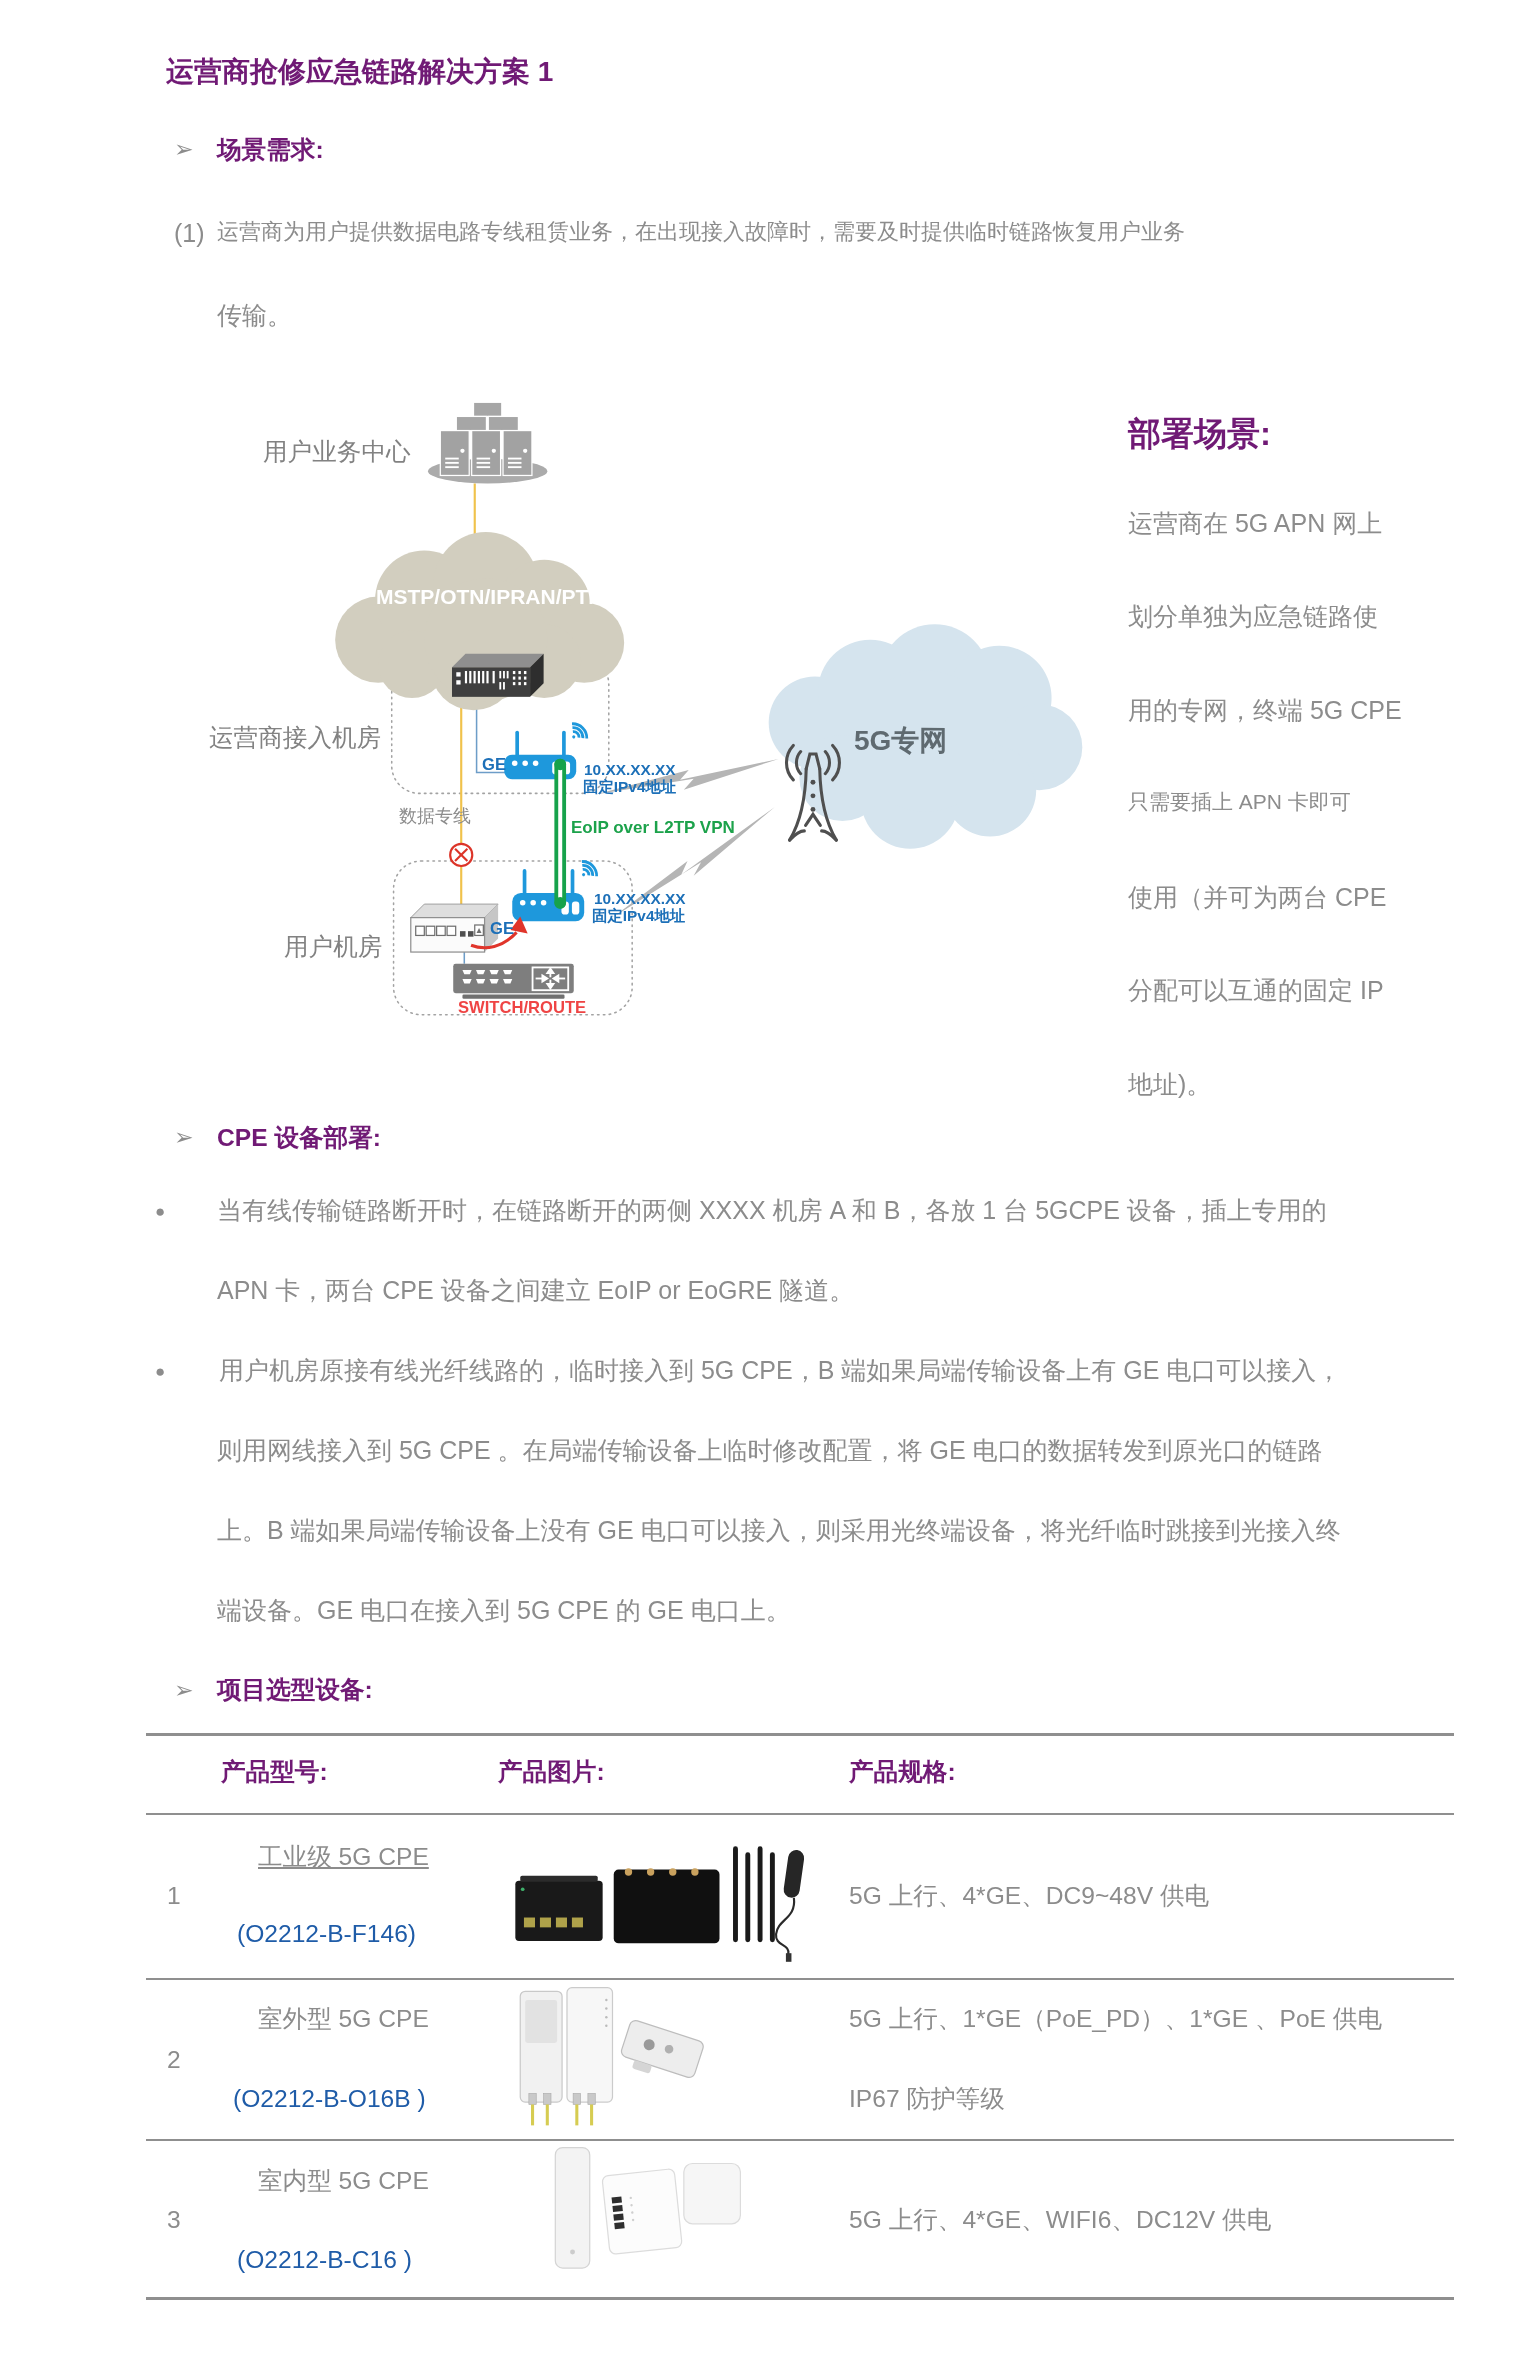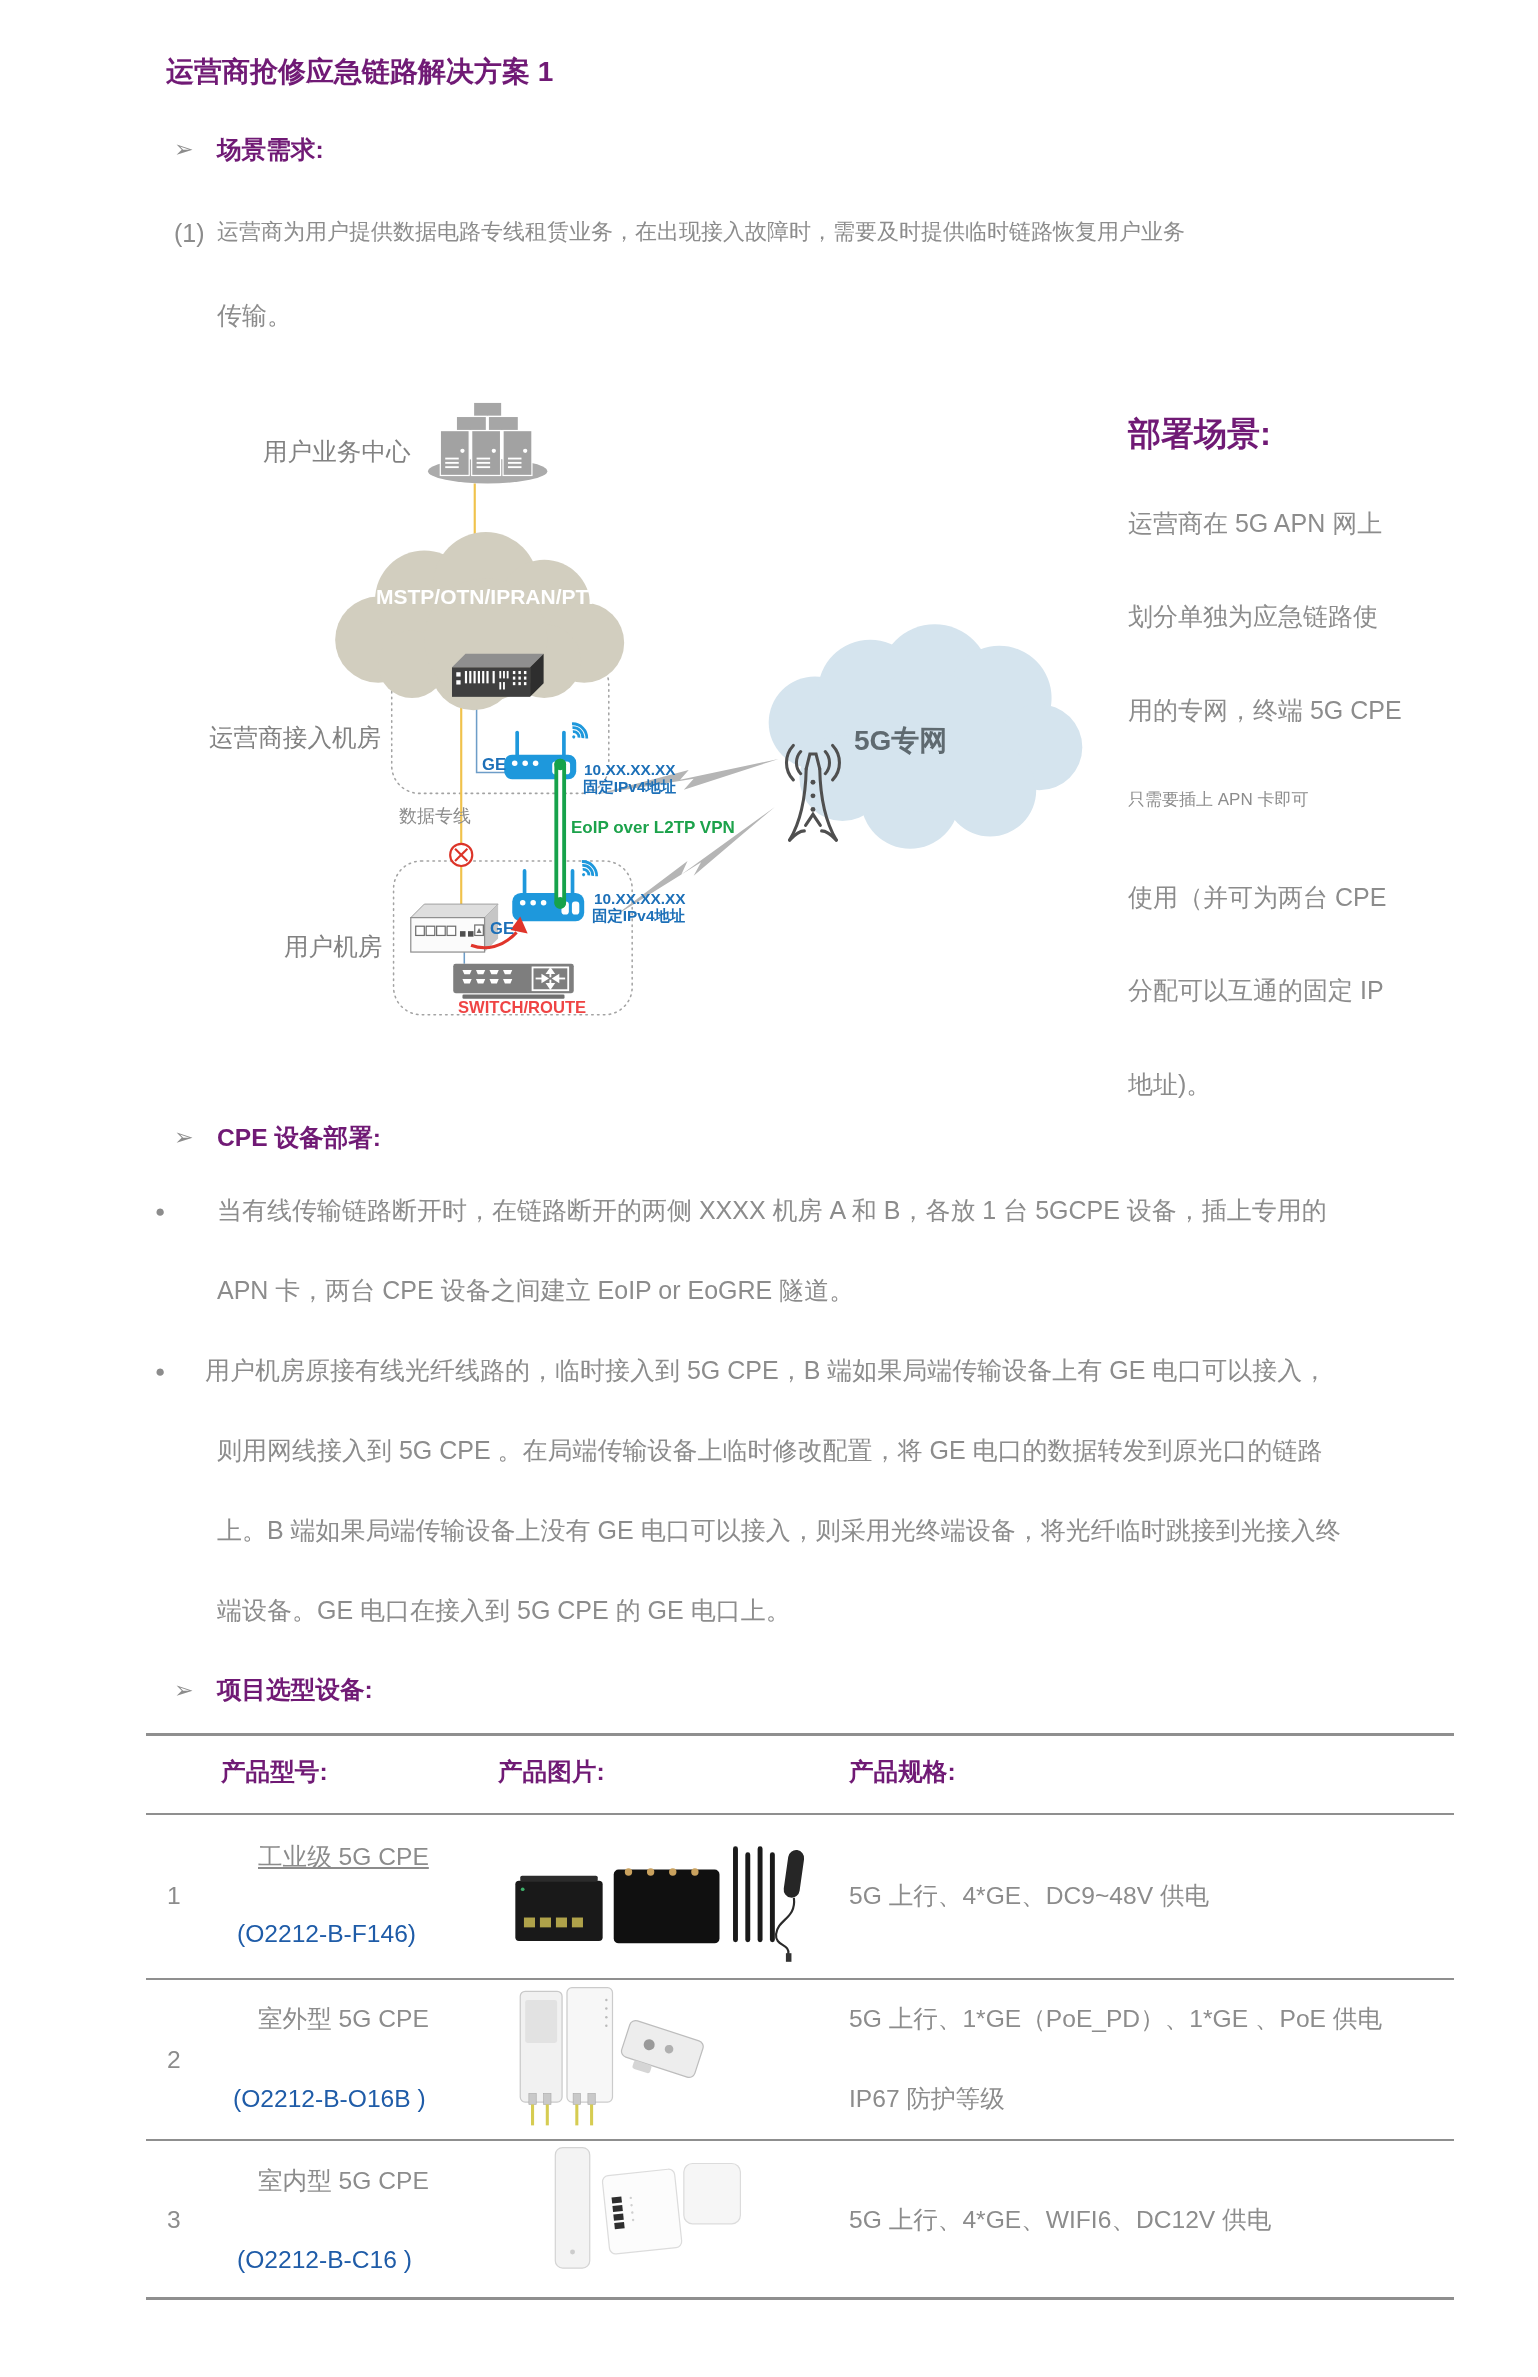--- a/index.html
+++ b/index.html
@@ -315,34 +315,34 @@
   <div class="t dgray" style="left:284px;top:935px;font-size:24.6px;">用户机房</div>
   <div class="t blue" style="left:594px;top:891px;font-size:15.4px;">10.XX.XX.XX</div>
   <div class="t blue" style="left:592px;top:908px;font-size:15.4px;">固定IPv4地址</div>
   <div class="t blue" style="left:490px;top:921px;font-size:16.6px;">GE</div>
   <div class="t bold center" style="left:458px;top:1000px;width:111px;font-size:16.6px;color:#ef4444;">SWITCH/ROUTE</div>
 
   <div class="t head" style="left:1128px;top:417px;font-size:33px;">部署场景:</div>
   <div class="t gray" style="left:1128px;top:511px;font-size:25px;">运营商在 5G APN 网上</div>
   <div class="t gray" style="left:1128px;top:604px;font-size:25px;">划分单独为应急链路使</div>
   <div class="t gray" style="left:1128px;top:698px;font-size:25px;">用的专网，终端 5G CPE</div>
-  <div class="t gray" style="left:1128px;top:791px;font-size:17px;">只需要插上 APN 卡即可</div>
+  <div class="t gray" style="left:1128px;top:791px;font-size:21px;">只需要插上 APN 卡即可</div>
   <div class="t gray" style="left:1128px;top:885px;font-size:25px;">使用（并可为两台 CPE</div>
   <div class="t gray" style="left:1128px;top:978px;font-size:25px;">分配可以互通的固定 IP</div>
   <div class="t gray" style="left:1128px;top:1072px;font-size:25px;">地址)。</div>
 
   <div class="t gray" style="left:174px;top:1126px;font-size:23.4px;">➢</div>
   <div class="t head" style="left:217px;top:1126px;font-size:24.6px;">CPE 设备部署:</div>
 
   <div class="t gray" style="left:155px;top:1203px;font-size:17px;">●</div>
   <div class="t gray" style="left:217px;top:1198px;font-size:25px;">当有线传输链路断开时，在链路断开的两侧 XXXX 机房 A 和 B，各放 1 台 5GCPE 设备，插上专用的</div>
   <div class="t gray" style="left:217px;top:1278px;font-size:25px;">APN 卡，两台 CPE 设备之间建立 EoIP or EoGRE  隧道。</div>
 
   <div class="t gray" style="left:155px;top:1363px;font-size:17px;">●</div>
-  <div class="t gray" style="left:205px;top:1358px;font-size:25px;">用户机房原接有线光纤线路的，临时接入到 5G CPE，B 端如果局端传输设备上有 GE 电口可以接入，</div>
+  <div class="t gray" style="left:219px;top:1358px;font-size:25px;">用户机房原接有线光纤线路的，临时接入到 5G CPE，B 端如果局端传输设备上有 GE 电口可以接入，</div>
   <div class="t gray" style="left:217px;top:1438px;font-size:25px;">则用网线接入到 5G CPE 。在局端传输设备上临时修改配置，将 GE 电口的数据转发到原光口的链路</div>
   <div class="t gray" style="left:217px;top:1518px;font-size:25px;">上。B 端如果局端传输设备上没有 GE 电口可以接入，则采用光终端设备，将光纤临时跳接到光接入终</div>
   <div class="t gray" style="left:217px;top:1598px;font-size:25px;">端设备。GE 电口在接入到 5G CPE 的 GE 电口上。</div>
 
   <div class="t gray" style="left:174px;top:1679px;font-size:23.4px;">➢</div>
   <div class="t head" style="left:217px;top:1678px;font-size:24.6px;">项目选型设备:</div>
 
   <div class="hr" style="top:1733px;"></div>
   <div class="hr" style="top:1813px;height:1.8px;"></div>
   <div class="hr" style="top:1978px;height:1.8px;"></div>

